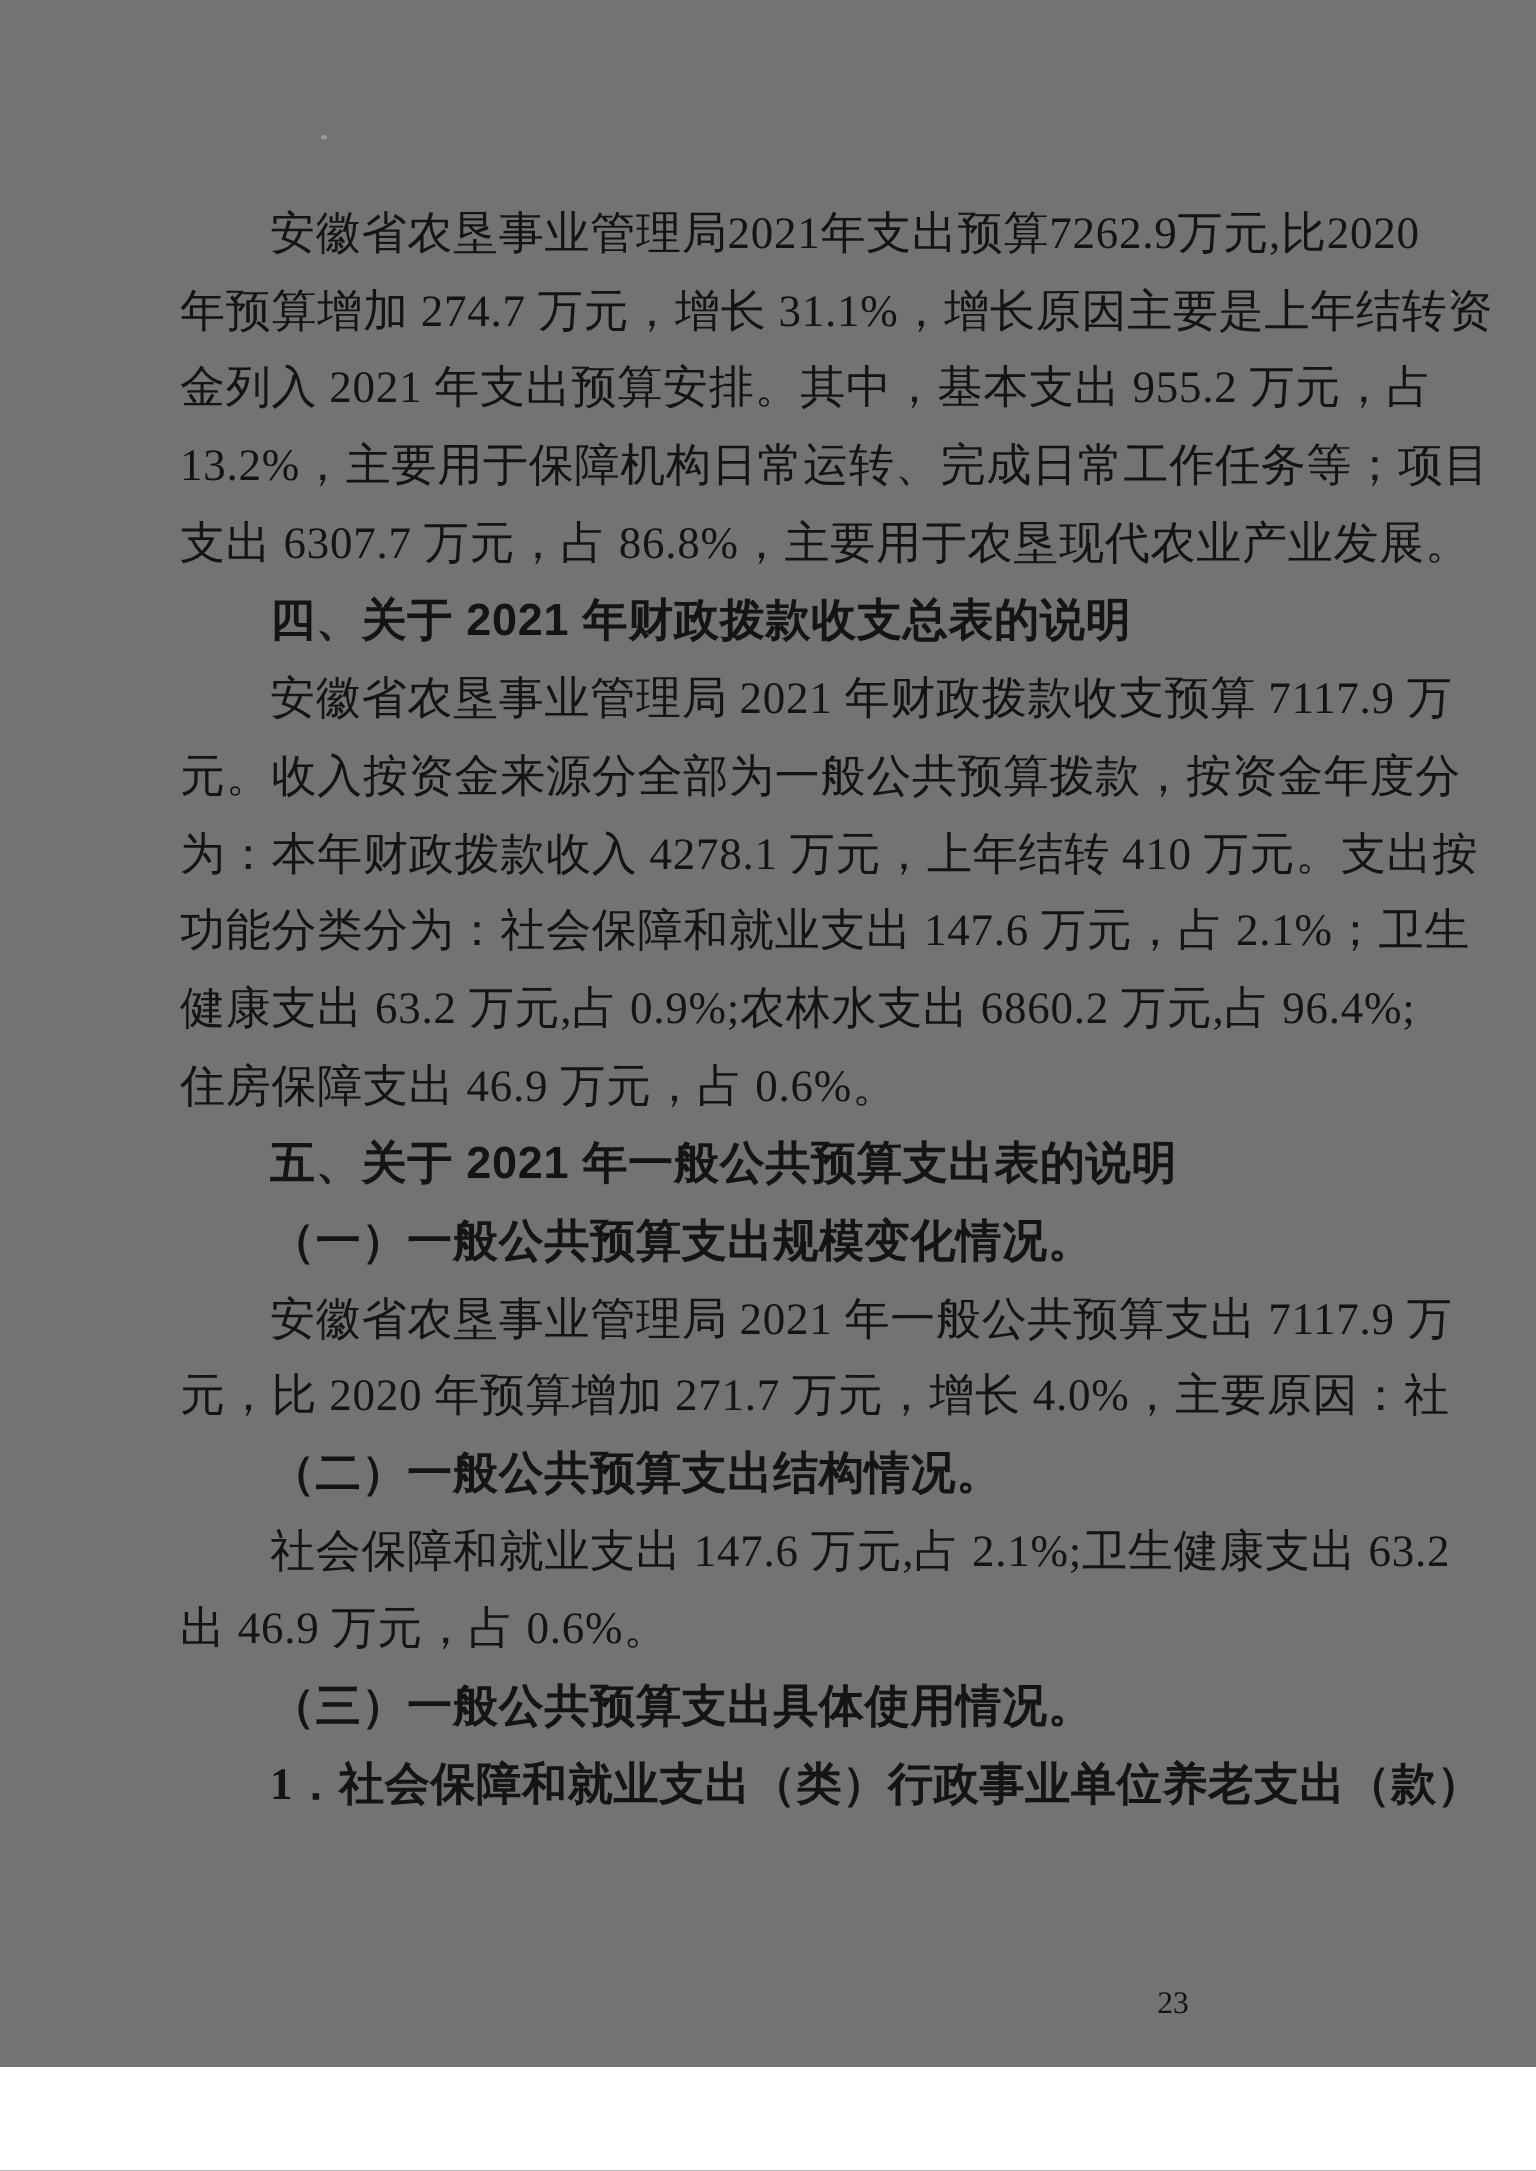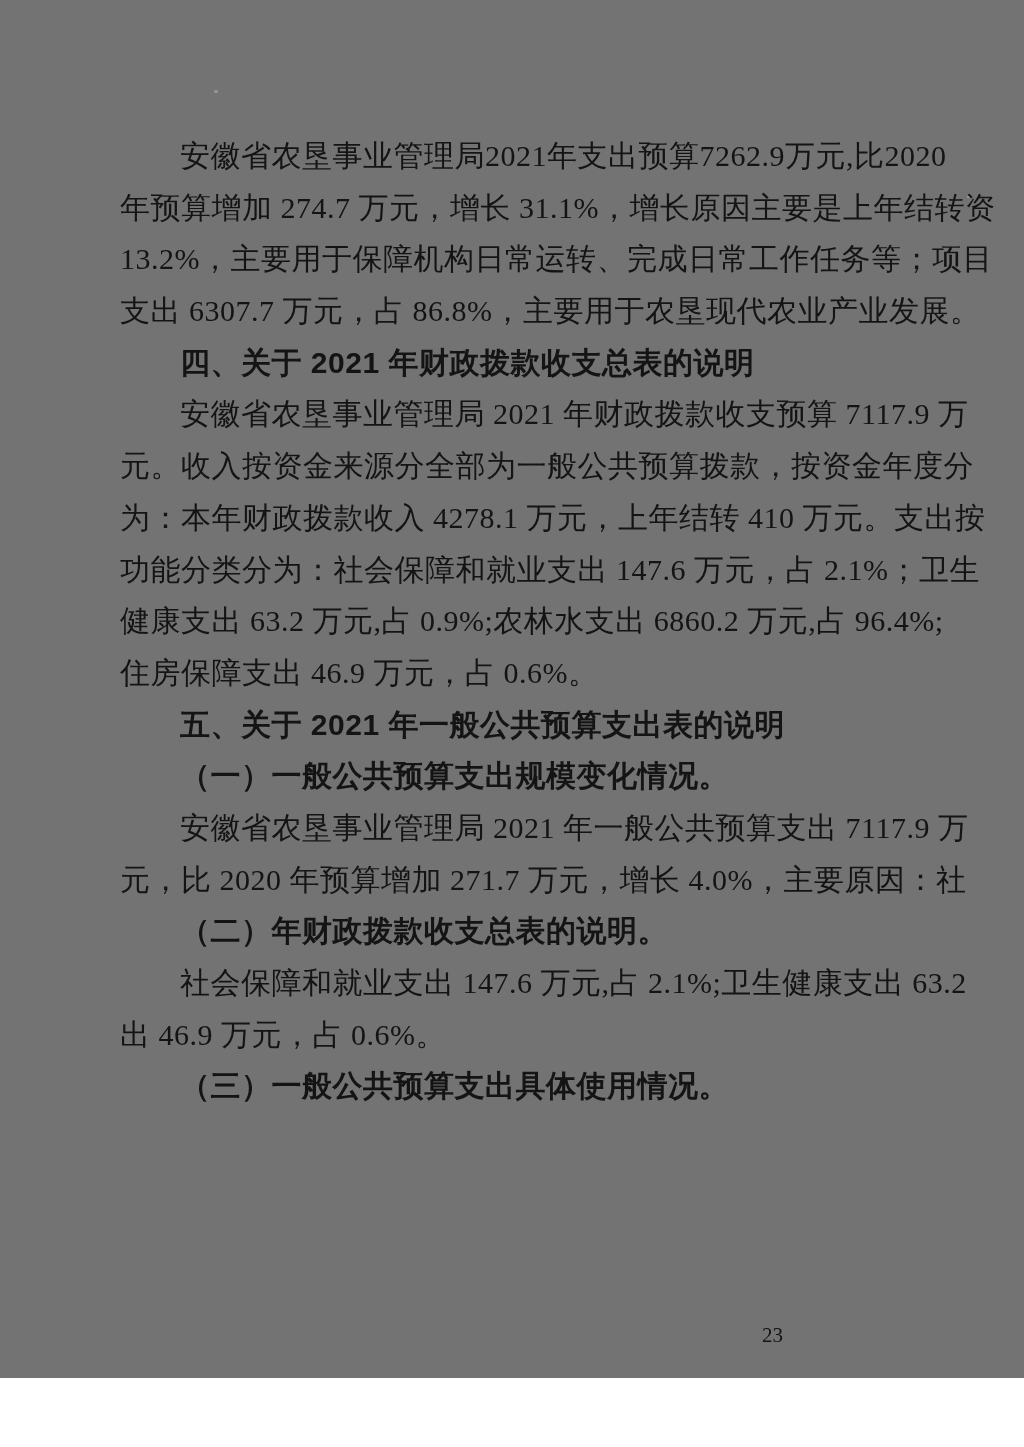--- a/index.html
+++ b/index.html
@@ -55,21 +55,21 @@
     text-indent: 2em;
     text-align-last: justify;
   }
   .page-number {
     position: absolute;
     left: 762px;
     top: 1322px;
     width: 40px;
     font-size: 21px;
     line-height: 26px;
-    text-align: left;
+    text-align: center;
     font-family: "Liberation Serif", "DejaVu Serif", serif;
   }
   
   .speck {
     position: absolute;
     background: #9a9a9a;
     border-radius: 50%;
   }
   .speck-1 { left: 214px; top: 90px;  width: 4px; height: 3px; }
   .speck-2 { left: 967px; top: 195px; width: 4px; height: 3px; }
@@ -79,44 +79,46 @@
 
 <div class="page">
 
   <div class="speck speck-1"></div>
   <div class="speck speck-2"></div>
 
   <div class="content">
 
     <div class="ln fill ind">安徽省农垦事业管理局2021年支出预算7262.9万元,比2020</div>
     <div class="ln fill">年预算增加 274.7 万元，增长 31.1%，增长原因主要是上年结转资</div>
+    <div class="ln fill">金列入 2021 年支出预算安排。其中，基本支出 955.2 万元，占</div>
     <div class="ln fill">13.2%，主要用于保障机构日常运转、完成日常工作任务等；项目</div>
     <div class="ln fill">支出 6307.7 万元，占 86.8%，主要用于农垦现代农业产业发展。</div>
 
     <div class="ln h1">四、关于 2021 年财政拨款收支总表的说明</div>
 
     <div class="ln fill ind">安徽省农垦事业管理局 2021 年财政拨款收支预算 7117.9 万</div>
     <div class="ln fill">元。收入按资金来源分全部为一般公共预算拨款，按资金年度分</div>
     <div class="ln fill">为：本年财政拨款收入 4278.1 万元，上年结转 410 万元。支出按</div>
     <div class="ln fill">功能分类分为：社会保障和就业支出 147.6 万元，占 2.1%；卫生</div>
     <div class="ln fill">健康支出 63.2 万元,占 0.9%;农林水支出 6860.2 万元,占 96.4%;</div>
     <div class="ln short">住房保障支出 46.9 万元，占 0.6%。</div>
 
     <div class="ln h1">五、关于 2021 年一般公共预算支出表的说明</div>
 
     <div class="ln h2">（一）一般公共预算支出规模变化情况。</div>
 
     <div class="ln fill ind">安徽省农垦事业管理局 2021 年一般公共预算支出 7117.9 万</div>
     <div class="ln fill">元，比 2020 年预算增加 271.7 万元，增长 4.0%，主要原因：社</div>
 
-    <div class="ln h2">（二）年财政拨款收支总表的说明。</div>
+    <div class="ln h2">（二）一般公共预算支出结构情况。</div>
 
     <div class="ln fill ind">社会保障和就业支出 147.6 万元,占 2.1%;卫生健康支出 63.2</div>
     <div class="ln short">出 46.9 万元，占 0.6%。</div>
 
     <div class="ln h2">（三）一般公共预算支出具体使用情况。</div>
 
+    <div class="ln h3">1．社会保障和就业支出（类）行政事业单位养老支出（款）</div>
 
   </div>
 
   <div class="page-number">23</div>
 
 </div>
 
 </body></html>

